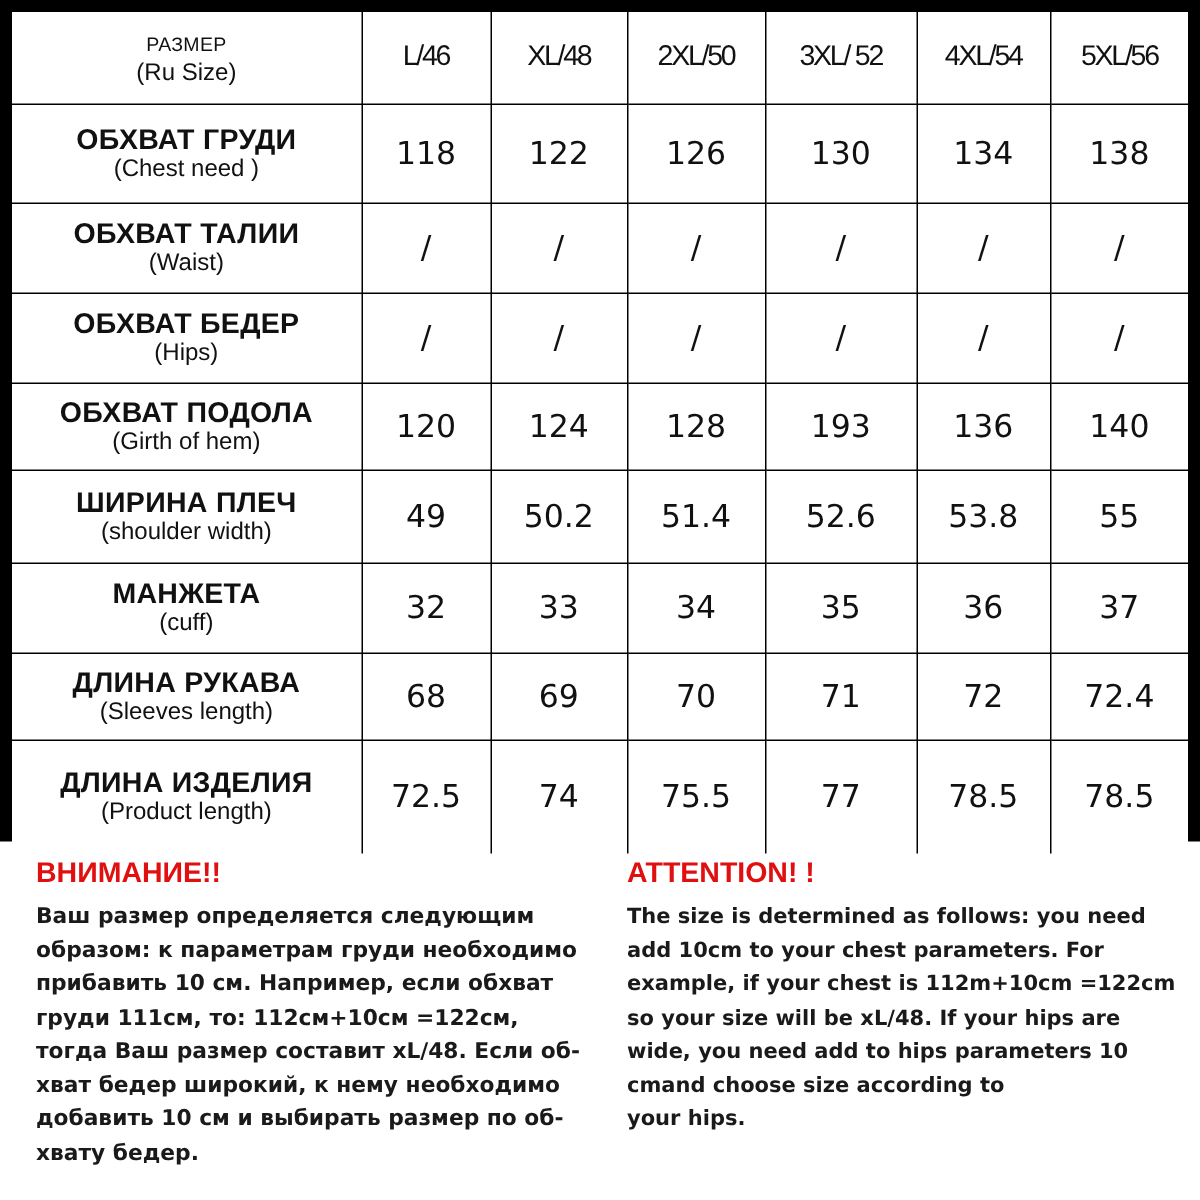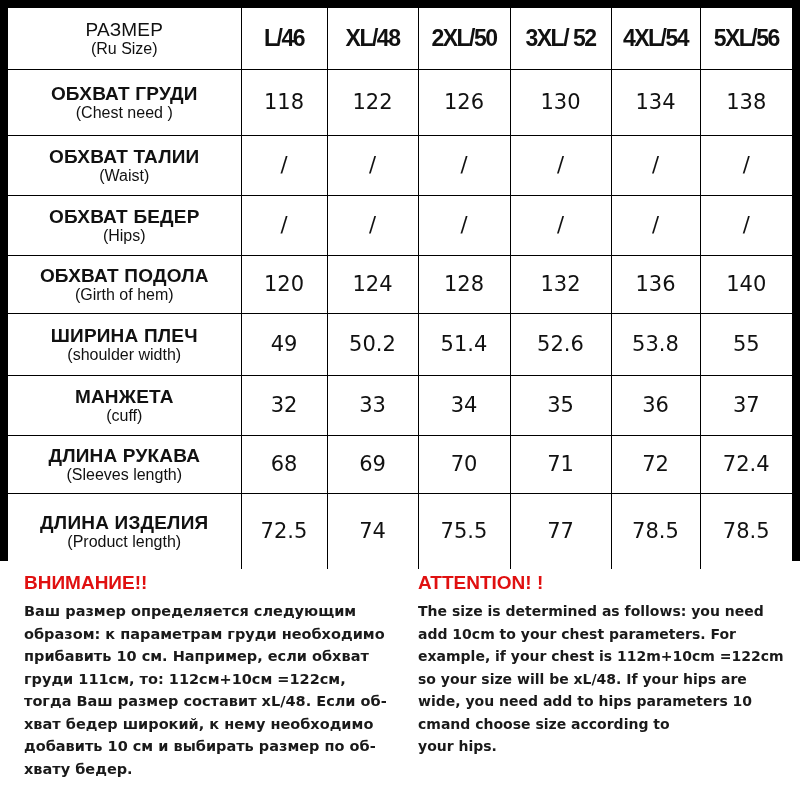--- a/index.html
+++ b/index.html
@@ -10,21 +10,21 @@
     border-collapse: collapse; background: #fff; table-layout: fixed;
   }
   table.sizes td { border: 1.5px solid #000; text-align: center; vertical-align: middle; padding: 0; }
   table.sizes tr:first-child td { border-top: none; }
   table.sizes td:first-child { border-left: none; }
   table.sizes td:last-child { border-right: none; }
   table.sizes tr:last-child td { border-bottom: none; }
   .ru { font-size: 19px; font-weight: bold; display: block; line-height: 21px; letter-spacing: 0.2px; }
   .en { font-size: 16px; display: block; line-height: 18px; }
   .val { font-family: "DejaVu Sans", sans-serif; font-size: 21px; }
-  .hdr { font-size: 23px; letter-spacing: -1.5px; font-weight: bold; }
+  .hdr { font-size: 19px; letter-spacing: -1.5px; }
   .notes { position: absolute; top: 570px; left: 0; width: 800px; }
   .note { position: absolute; top: 0; }
   .note.ru-note { left: 24px; width: 380px; }
   .note.en-note { left: 418px; width: 380px; }
   .note-title { color: #e01010; font-weight: bold; font-size: 19px; line-height: 26px; margin: 0 0 4px 0; }
   .note-body { font-family: "DejaVu Sans", sans-serif; font-size: 14.5px; line-height: 22.5px; margin: 0; white-space: pre-line; color: #1a1a1a; font-weight: bold; }
   .en-note .note-body { font-size: 14px; }
 </style>
 </head>
 <body>
@@ -37,21 +37,21 @@
       <col style="width:86px">
       <col style="width:91px">
       <col style="width:92px">
       <col style="width:101px">
       <col style="width:89px">
       <col style="width:92px">
   </colgroup>
   <tbody>
       <tr style="height:61px">
     <td>
-      <span class="ru" style="font-weight:normal;font-size:19px">РАЗМЕР</span>
+      <span class="ru" style="font-weight:normal;font-size:13px">РАЗМЕР</span>
       <span class="en">(Ru Size)</span>
     </td>
     <td class="hdr">L/46</td>
     <td class="hdr">XL/48</td>
     <td class="hdr">2XL/50</td>
     <td class="hdr">3XL/ 52</td>
     <td class="hdr">4XL/54</td>
     <td class="hdr">5XL/56</td>
   </tr>
 
@@ -95,21 +95,21 @@
   </tr>
 
   <tr style="height:58px">
     <td>
       <span class="ru">ОБХВАТ ПОДОЛА</span>
       <span class="en">(Girth of hem)</span>
     </td>
     <td class="val">120</td>
     <td class="val">124</td>
     <td class="val">128</td>
-    <td class="val">132</td>
+    <td class="val">193</td>
     <td class="val">136</td>
     <td class="val">140</td>
   </tr>
 
   <tr style="height:62px">
     <td>
       <span class="ru">ШИРИНА ПЛЕЧ</span>
       <span class="en">(shoulder width)</span>
     </td>
     <td class="val">49</td>

